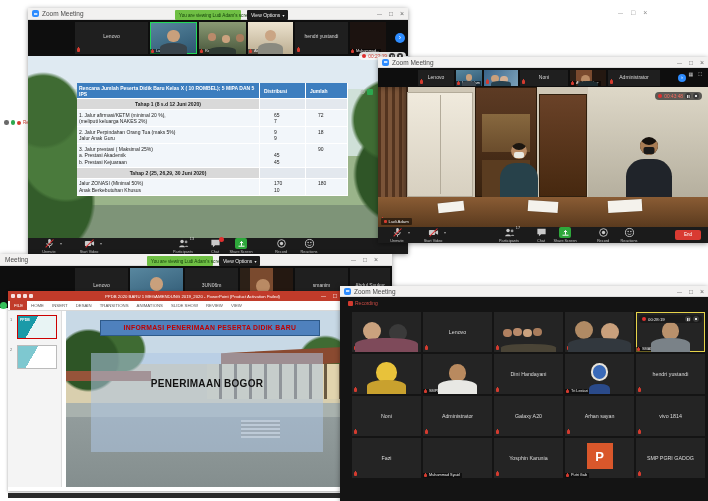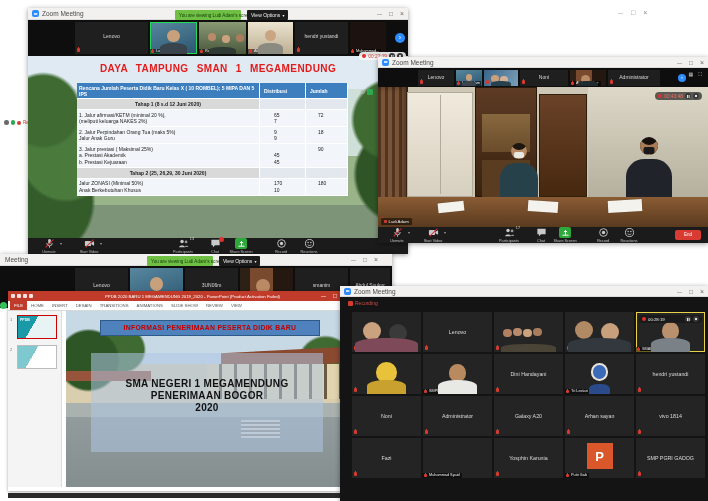--- a/index.html
+++ b/index.html
@@ -230,21 +230,20 @@
       </div>
       <div class="stile ntile" style="left: 267px; width: 53px; height: 32px;">
         <div class="nlabel">hendri yustandi</div>
         <div class="micdot"></div>
       </div>
       <div class="stile vt v-darkvid" style="left: 322px; width: 36px; height: 32px;">
         <div class="sublabel"><div class="micdot"></div><span>Muhammad...</span></div>
       </div>
     </div>
   <div id="w1-slide">
-    <div id="w1-slide-title">DAYA TAMPUNG SMAN 1 MEGAMENDUNG</div>
     <div id="w1-table">
         <div class="trow thead">
           <div class="tc c-desc">Rencana Jumlah Peserta Didik Baru Kelas X  ( 10 ROMBEL); 5  MIPA DAN 5 IPS</div>
           <div class="tc c-dist">Distribusi</div>
           <div class="tc c-jml">Jumlah</div>
         </div>
         <div class="trow tsec">
           <div class="sec-main">Tahap 1 (8 s.d 12 Juni 2020)</div>
           <div class="sec-fill c-dist"></div>
           <div class="sec-fill c-jml"></div>
@@ -628,23 +627,21 @@
     <div id="ppt-slide">
       <div class="roof"></div>
       <div class="wallb"></div>
       <div class="roof2"></div>
       <div class="steps"></div>
       <div class="sl-banner">
           <span>INFORMASI PENERIMAAN PESERTA DIDIK BARU</span>
         </div>
       <div class="sl-panel"></div>
       <div class="sl-text">
-        <div>SMA NEGERI 1 MEGAMENDUNG</div>
         <div>PENERIMAAN BOGOR</div>
-        <div>2020</div>
       </div>
     </div>
   </div>
   <div id="w3-bottom"></div>
 </div>
 <div id="w3-green-dot"></div>
 
 <div class="win" id="w4" style="left:340px;top:286px;width:368px;height:215px">
   <div class="tb" style="height:11px">
     <span class="zic"></span>

